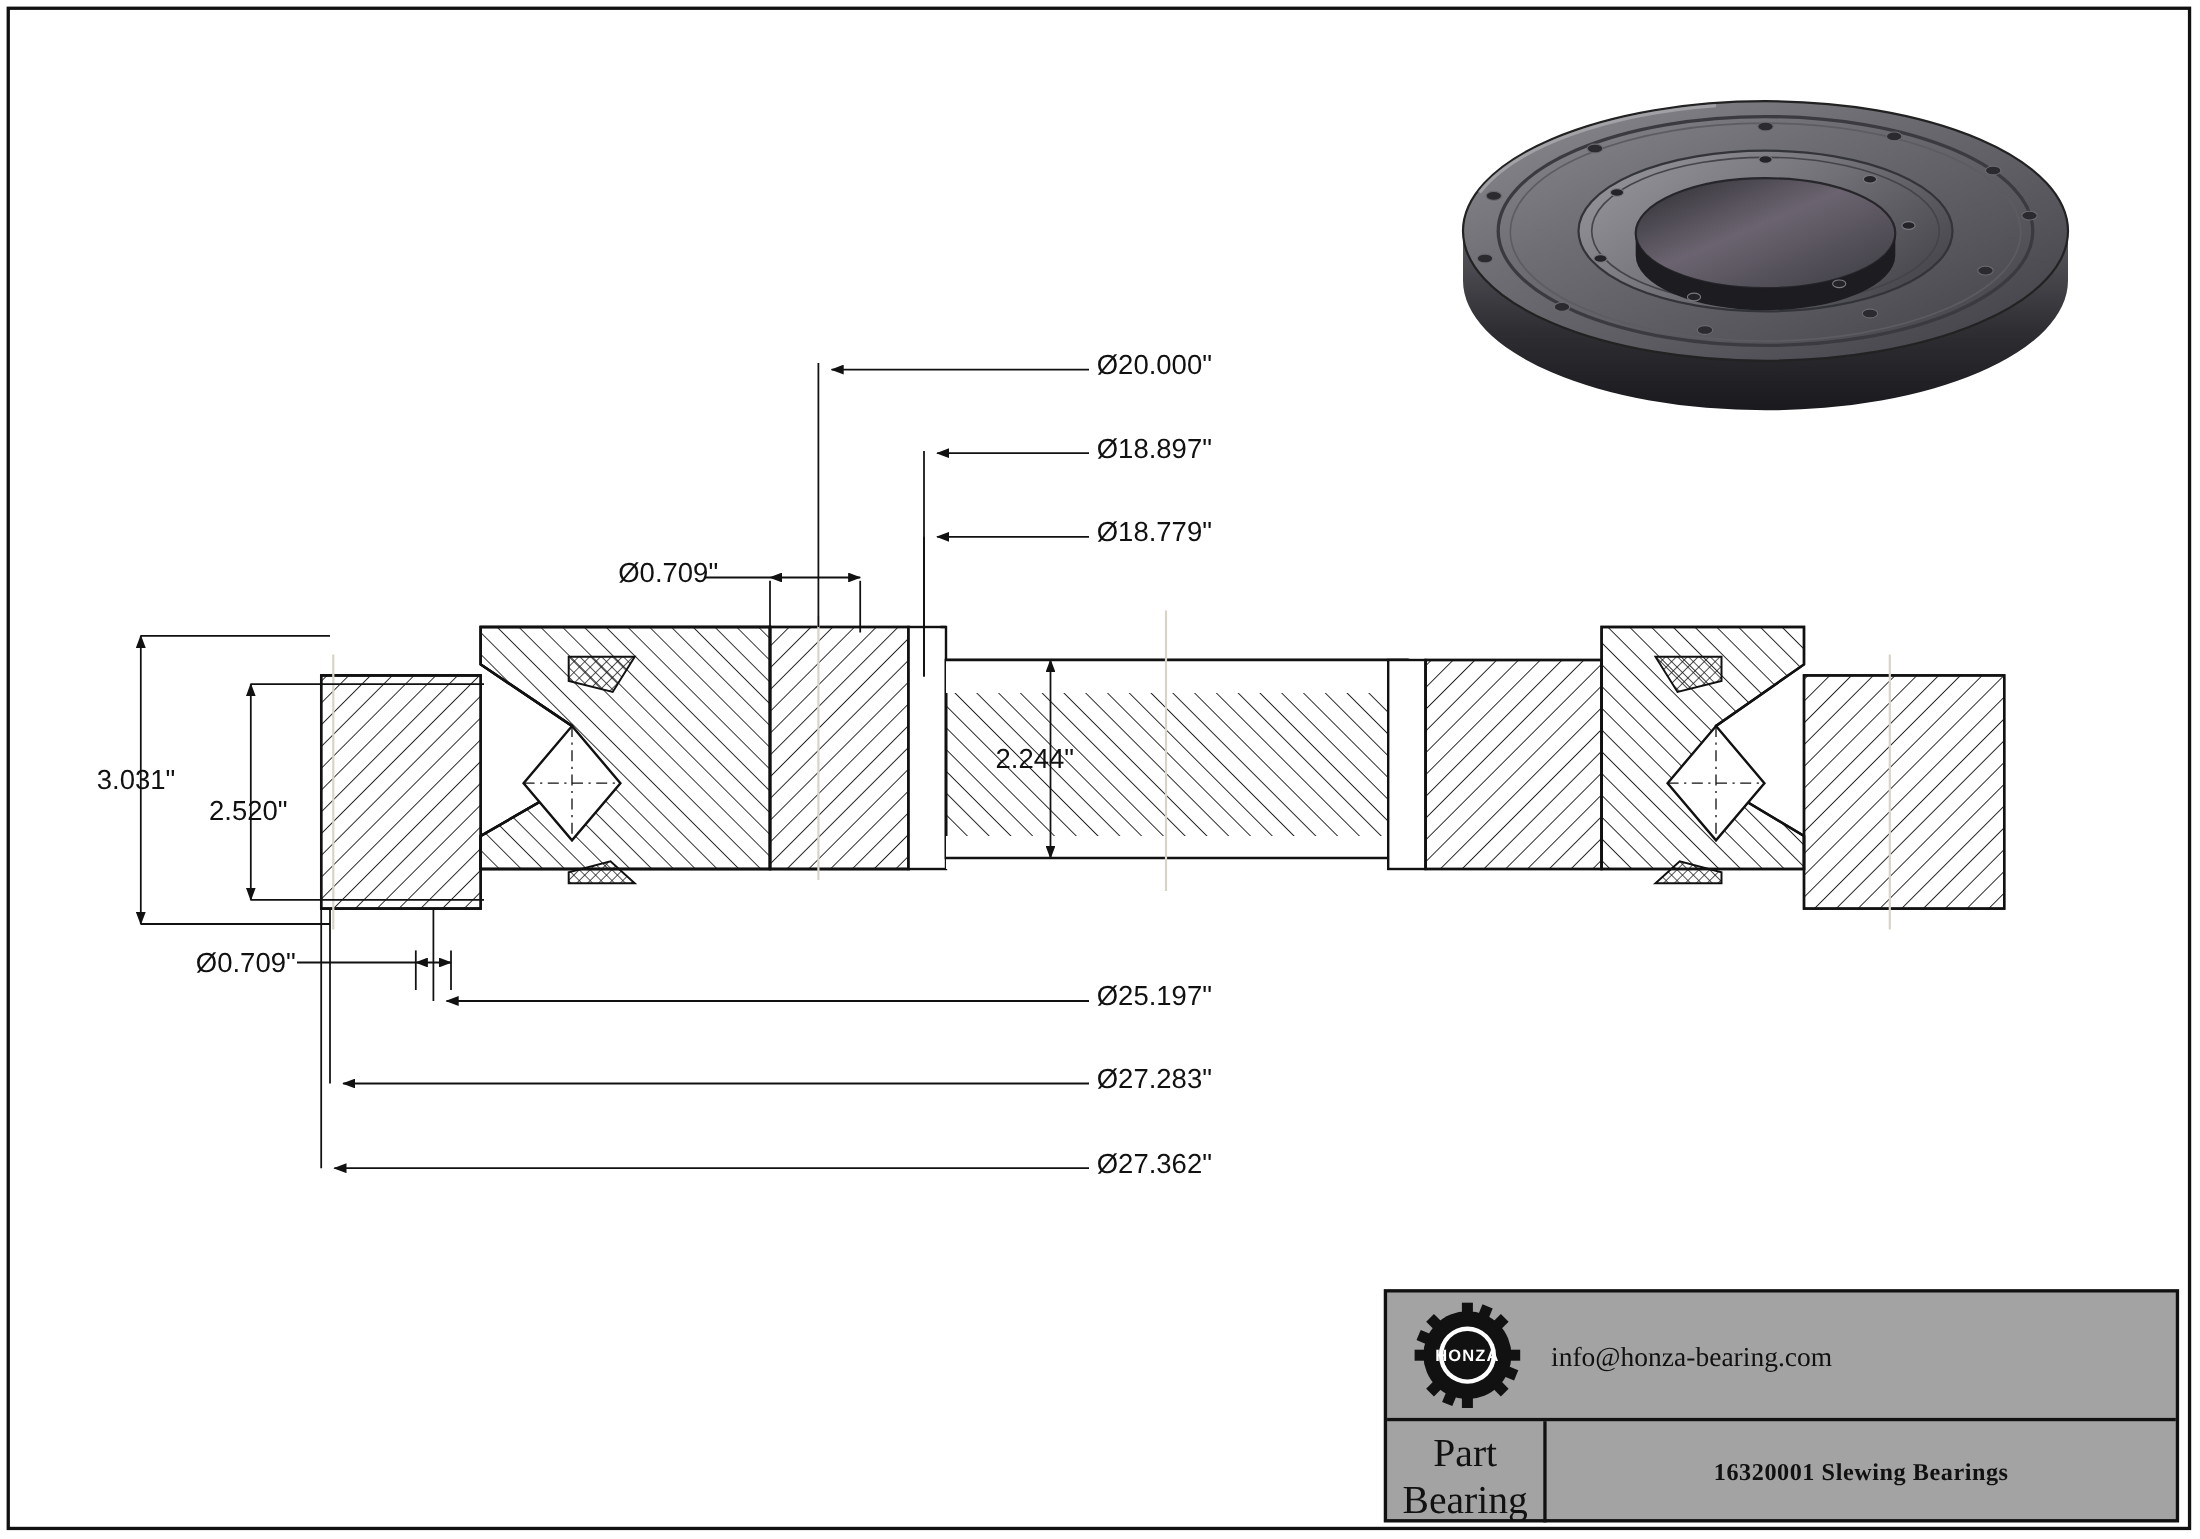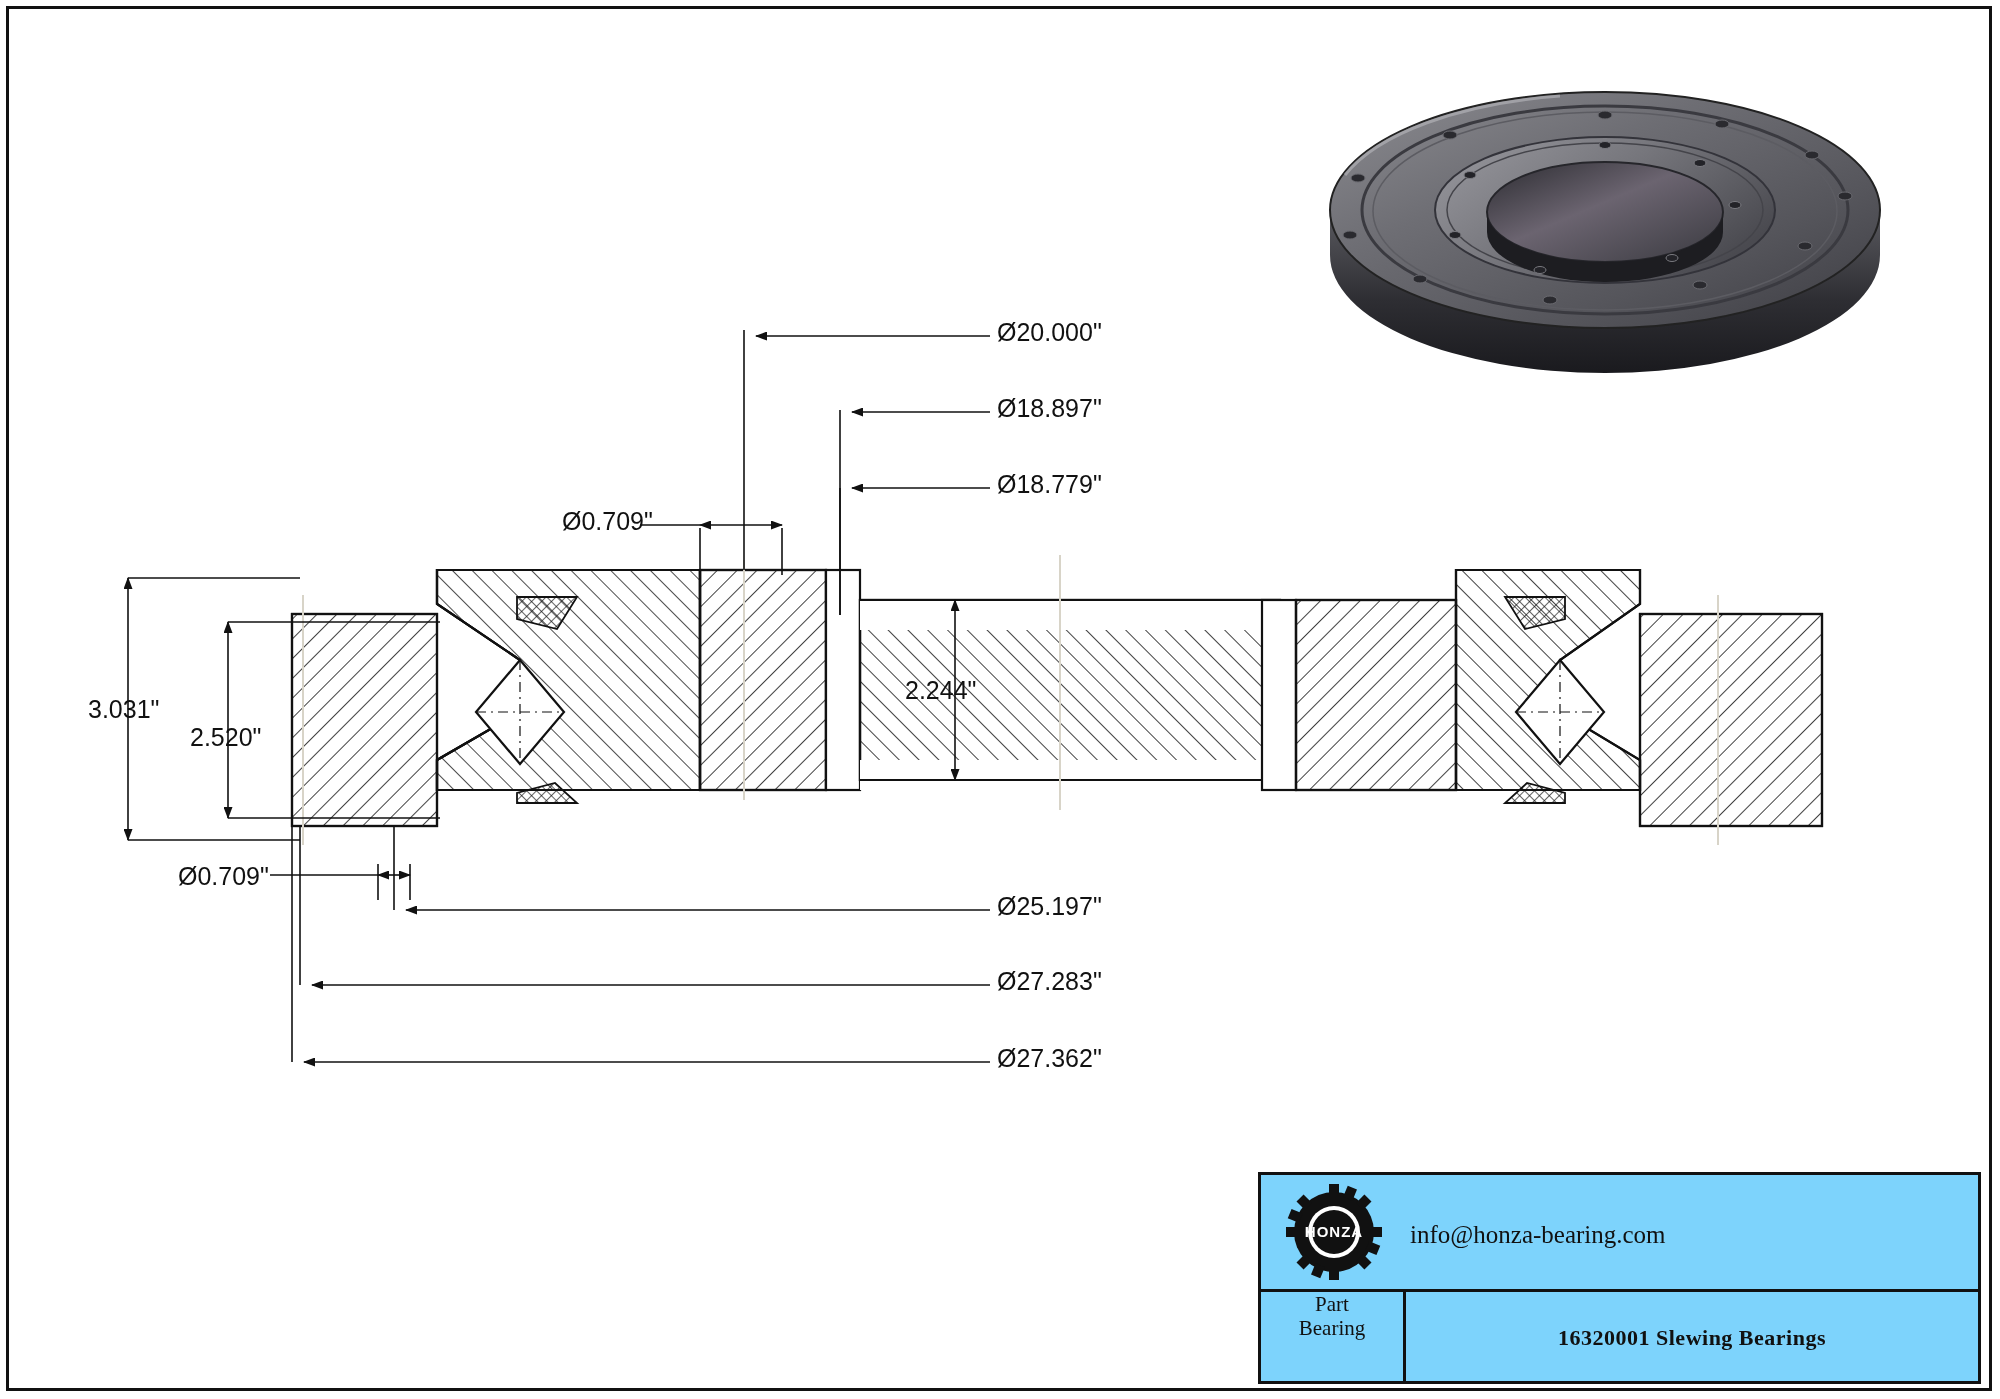--- a/index.html
+++ b/index.html
@@ -44,21 +44,21 @@
   }
   
   #title-block {
     position: absolute;
     left: 1258px;
     top: 1172px;
     width: 723px;
     height: 212px;
     border: 3px solid #111;
     box-sizing: border-box;
-    background: #7dd3fc;
+    background: #a3a3a3;
   }
   #tb-top {
     position: absolute;
     left: 0; top: 0;
     width: 100%;
     height: 117px;
     box-sizing: border-box;
     border-bottom: 3px solid #111;
     display: flex;
     align-items: center;
@@ -101,23 +101,23 @@
     display: flex;
   }
   #tb-label {
     width: 145px;
     flex: none;
     box-sizing: border-box;
     border-right: 3px solid #111;
     display: flex;
     flex-direction: column;
     align-items: center;
-    justify-content: flex-start;
+    justify-content: flex-end;
     font-family: "Liberation Serif", serif;
-    font-size: 21px;
+    font-size: 36px;
     color: #111;
     line-height: 1.15;
   }
   #tb-value {
     flex: 1;
     display: flex;
     align-items: center;
     justify-content: center;
     font-family: "Liberation Serif", serif;
     font-size: 22px;

